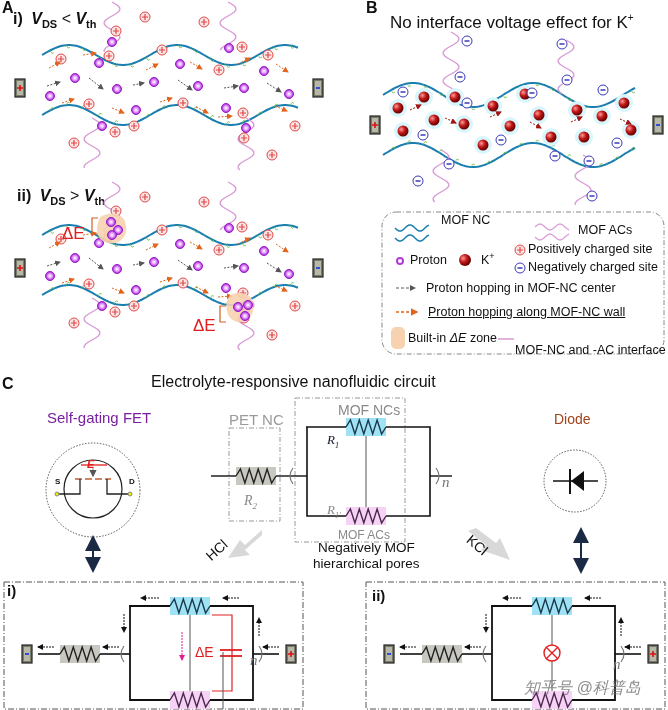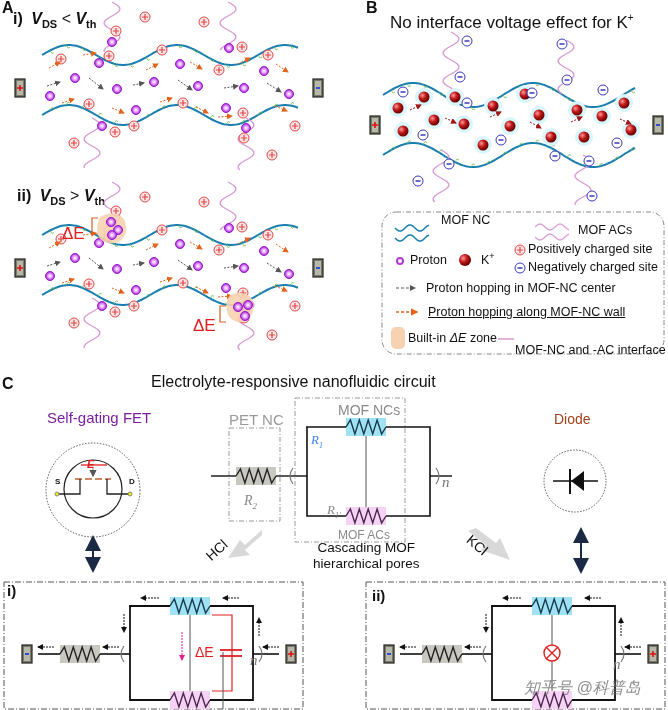--- a/index.html
+++ b/index.html
@@ -553,26 +553,26 @@
 <div class="abs legend-text lbl" style="left:408px;top:331px;"><span>Built-in </span><i>ΔE</i><span> zone</span></div>
 <div class="abs legend-text lbl" style="left:515px;top:343px;">MOF-NC and -AC interface</div>
 
 <div class="abs panel-letter" style="left:2px;top:375px;">C</div>
 <div class="abs lbl" style="left:151px;top:373px;font-size:16px;">Electrolyte-responsive nanofluidic circuit</div>
 <div class="abs lbl" style="left:47px;top:409px;font-size:15px;color:#7a1fa2;">Self-gating FET</div>
 <div class="abs lbl" style="left:554px;top:411px;font-size:14px;color:#a0421a;">Diode</div>
 <div class="abs lbl" style="left:229px;top:411px;font-size:15px;color:#9a9a9a;">PET NC</div>
 <div class="abs lbl" style="left:338px;top:402px;font-size:14px;color:#8a8a8a;">MOF NCs</div>
 <div class="abs lbl" style="left:338px;top:528px;font-size:12px;color:#8a8a8a;">MOF ACs</div>
-<div class="abs lbl" style="left:311px;top:432px;font-size:13px;color:#3b82f6;font-style:italic;font-family:'Liberation Serif',serif;"><span>R</span><sub style="font-size:8px">1</sub></div>
+<div class="abs lbl" style="left:327px;top:432px;font-size:13px;color:#0f172a;font-style:italic;font-family:'Liberation Serif',serif;"><span>R</span><sub style="font-size:8px">1</sub></div>
 <div class="abs lbl" style="left:327px;top:502px;font-size:13px;color:#8a8a8a;font-style:italic;font-family:'Liberation Serif',serif;"><span>R</span><sub style="font-size:8px">1'</sub></div>
 <div class="abs lbl" style="left:244px;top:493px;font-size:14px;color:#8a8a8a;font-style:italic;font-family:'Liberation Serif',serif;"><span>R</span><sub style="font-size:9px">2</sub></div>
 <div class="abs lbl" style="left:442px;top:474px;font-size:15px;color:#777;font-style:italic;font-family:'Liberation Serif',serif;">n</div>
 <div class="abs lbl" style="left:313px;top:540px;font-size:13.5px;text-align:center;line-height:16px;">
-    <div>Cascading MOF</div>
+    <div>Negatively MOF</div>
     <div>hierarchical pores</div>
   </div>
 <div class="abs lbl" style="left:205px;top:542px;font-size:14px;transform:rotate(-42deg);">HCl</div>
 <div class="abs lbl" style="left:466px;top:537px;font-size:14px;transform:rotate(40deg);">KCl</div>
 <div class="abs lbl" style="left:87px;top:458px;font-size:11px;color:#e02020;font-weight:bold;font-style:italic;">E</div>
 <div class="abs lbl" style="left:55px;top:477px;font-size:8px;font-weight:bold;">S</div>
 <div class="abs lbl" style="left:129px;top:477px;font-size:8px;font-weight:bold;">D</div>
 
 <div class="abs lbl" style="left:7px;top:582px;font-size:15px;font-weight:bold;">i)</div>
 <div class="abs lbl" style="left:372px;top:587px;font-size:15px;font-weight:bold;">ii)</div>

